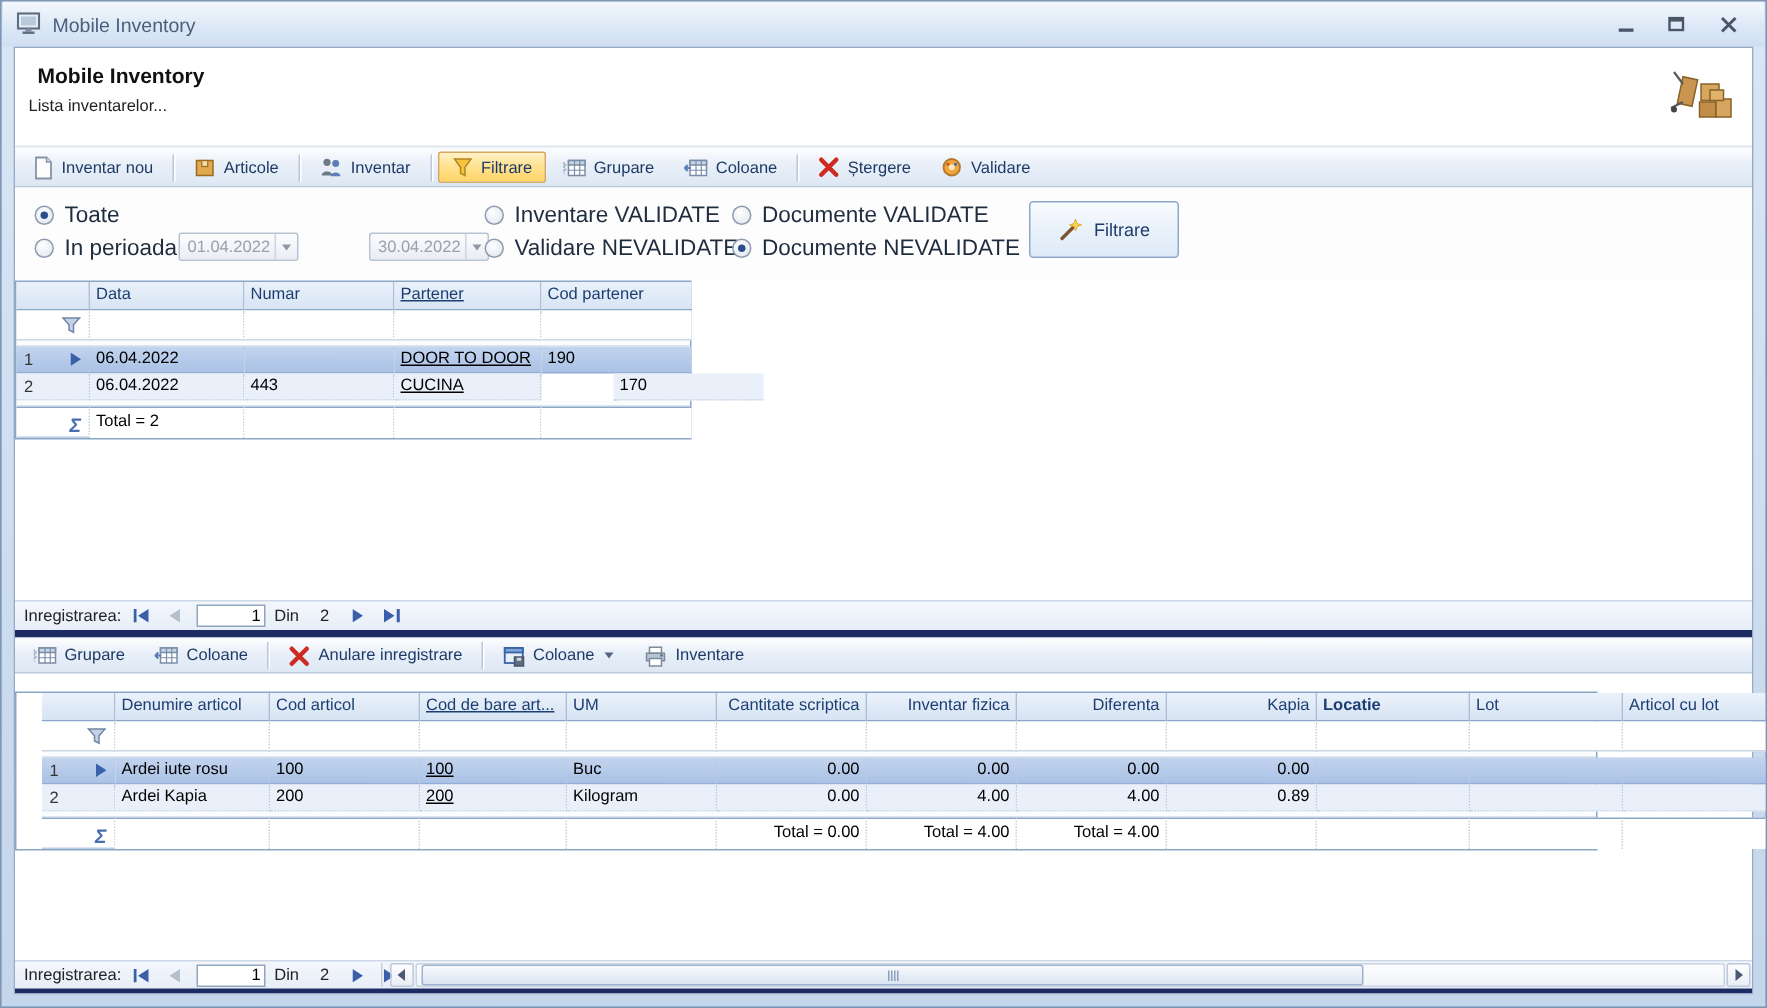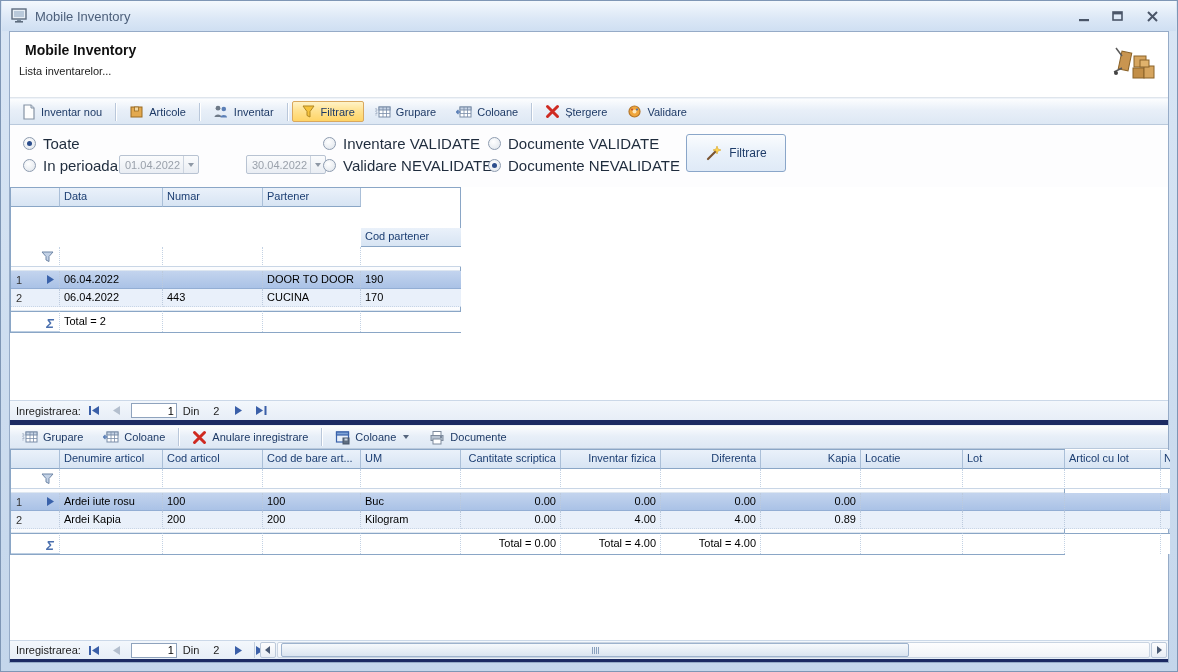--- a/index.html
+++ b/index.html
@@ -51,38 +51,38 @@
   .combo .val { flex:1; font-size:11px; color:#9aa1ab; padding-left:5px; }
   .combo .btn { width:15px; height:100%; border-left:1px solid #ccd4df; display:flex; align-items:center; justify-content:center; }
   .combo .btn::after { content:""; width:0; height:0; border-left:3px solid transparent; border-right:3px solid transparent; border-top:4px solid #8e98a5; }
   .big-btn { position:absolute; left:676px; top:9px; width:100px; height:38px;
     border:1px solid #8aa6c9; border-radius:3px; background:linear-gradient(#fafcfe,#e9f1fa 50%,#dfeaf7);
     display:flex; align-items:center; justify-content:center; gap:7px; font-size:12px; color:#1e3c69; cursor:default; }
 
   
   .grid { position:absolute; border:1px solid #8aa6c6; background:#fff; font-size:11px; }
   .grid-master { left:0; top:155px; width:451px; }
-  .grid-detail { left:0; top:417px; width:1055px; }
+  .grid-detail { left:0; top:429px; width:1055px;padding-left:17px; }
   .grow { display:flex; }
   .cell { overflow:hidden; white-space:nowrap; padding:2px 4px; flex:0 0 auto; }
   .hdr .cell { background:linear-gradient(#eaf1fa,#d7e4f3); color:#1c3e72;
     border-right:1px solid #aabfd8; border-bottom:1px solid #8aa6c6; height:19px; }
   .ind { background:linear-gradient(#ecf2fa,#d9e6f4); border-right:1px solid #9db7d9;
     border-bottom:1px solid #bccee2; display:flex; align-items:center; padding:0 5px; color:#333; }
   .hdr .ind { border-bottom:1px solid #8aa6c6; }
   .frow .cell { background:#fff; border-right:1px dotted #c3d2e4; border-bottom:1px solid #c9d6e6; height:20px; }
   .gap { height:4px; background:#fbfcfe; border-bottom:1px solid #dde6f0; }
   .drow .cell { border-right:1px dotted #bccadd; border-bottom:1px dotted #c8d5e6; height:18px; }
   .drow.selected .cell { background:linear-gradient(#c3d4ee,#aac2e6); border-bottom:1px solid #93aed4; }
   .drow.alt .cell { background:#e9f0fa; }
   .srow .cell { background:#fff; border-right:1px dotted #c3d2e4; height:21px; border-top:1px solid #8aa6c6; padding-top:3px; }
   .srow .ind { border-top:1px solid #8aa6c6; justify-content:flex-end; }
   .num { text-align:right; }
-  .c0 { width:49px; } .c1 { width:103px; } .c2 { width:100px; } .c3 { width:98px; } .c4 { width:100px; }
-  .c5,.c6,.c7,.c8 { width:100px; } .c9 { width:102px; } .c10 { width:102px; } .c11 { width:96px; }
+  .c0 { width:49px; } .c1 { width:103px; } .c2 { width:100px; } .c3 { width:98px;text-decoration:underline; } .c4 { width:100px; }
+  .c5,.c6,.c7,.c8 { width:100px; } .c9 { width:102px;font-weight:bold; } .c10 { width:102px; } .c11 { width:96px; }
   .c12 { width:9px; border-right:none !important; padding:2px 0 2px 3px; }
   .row-arrow { margin-left:auto; }
   .ind .funnel { margin-left:auto; }
   .sigma { font-size:13px; font-weight:bold; color:#4a6fae; font-style:italic; }
 
   
   .navband { position:absolute; left:0; right:0; background:linear-gradient(#f3f7fc,#e7eef7);
     border-top:1px solid #cbd8e8; display:flex; align-items:center; font-size:11px; color:#222; }
   .navband.master { top:368px; height:20px; }
   .navband.detail { bottom:3px; height:19px; }
@@ -265,21 +265,21 @@
         <span>Filtrare</span>
       </div>
     </div>
 
     <div class="grid grid-master">
       <div class="grow hdr">
         <div class="cell ind c0"></div>
         <div class="cell c1">Data</div>
         <div class="cell c2">Numar</div>
         <div class="cell c3">Partener</div>
-        <div class="cell c4" style="border-right:none;margin-top:40px;">Cod partener</div>
+        <div class="cell c4" style="border-right:none;">Cod partener</div>
       </div>
       <div class="grow frow">
         <div class="cell ind c0" style="height:20px;">
           <svg class="funnel" width="13" height="12" viewBox="0 0 13 12">
               <path d="M1 1 H12 L8 5.5 V10.5 L5 9 V5.5 Z" fill="#c3d2e6" stroke="#6f86a6"></path>
             </svg>
         </div>
         <div class="cell c1"></div>
         <div class="cell c2"></div>
         <div class="cell c3"></div>
@@ -298,21 +298,21 @@
         <div class="cell c3">DOOR TO DOOR</div>
         <div class="cell c4" style="border-right:none;">190</div>
       </div>
       <div class="grow drow alt">
         <div class="cell ind c0">
           <span>2</span>
         </div>
         <div class="cell c1">06.04.2022</div>
         <div class="cell c2">443</div>
         <div class="cell c3">CUCINA</div>
-        <div class="cell c4" style="border-right:none;">170</div>
+        <div class="cell c4" style="border-right:none;margin-left:48px;">170</div>
       </div>
       <div class="gap"></div>
       <div class="grow srow">
         <div class="cell ind c0">
             <span class="sigma">Σ</span>
           </div>
         <div class="cell c1">Total = 2</div>
         <div class="cell c2"></div>
         <div class="cell c3"></div>
         <div class="cell c4" style="border-right:none;"></div>
@@ -389,21 +389,21 @@
         <span>Coloane</span>
         <span class="dd-arrow"></span>
       </div>
       <div class="tbtn">
         <svg width="16" height="15" viewBox="0 0 16 15">
             <rect x="4" y="1.5" width="8" height="4" fill="#fff" stroke="#7d8a9c"></rect>
             <rect x="2" y="5.5" width="12" height="5" fill="#b9c4d2" stroke="#7d8a9c"></rect>
             <rect x="4" y="9" width="8" height="5" fill="#fff" stroke="#7d8a9c"></rect>
             <circle cx="12" cy="7" r="0.9" fill="#5a6a80"></circle>
           </svg>
-        <span>Documente</span>
+        <span>Inventare</span>
       </div>
     </div>
 
     <div class="grid grid-detail">
       <div class="grow hdr">
         <div class="cell ind c0"></div>
         <div class="cell c1">Denumire articol</div>
         <div class="cell c2">Cod articol</div>
         <div class="cell c3">Cod de bare art...</div>
         <div class="cell c4">UM</div>

